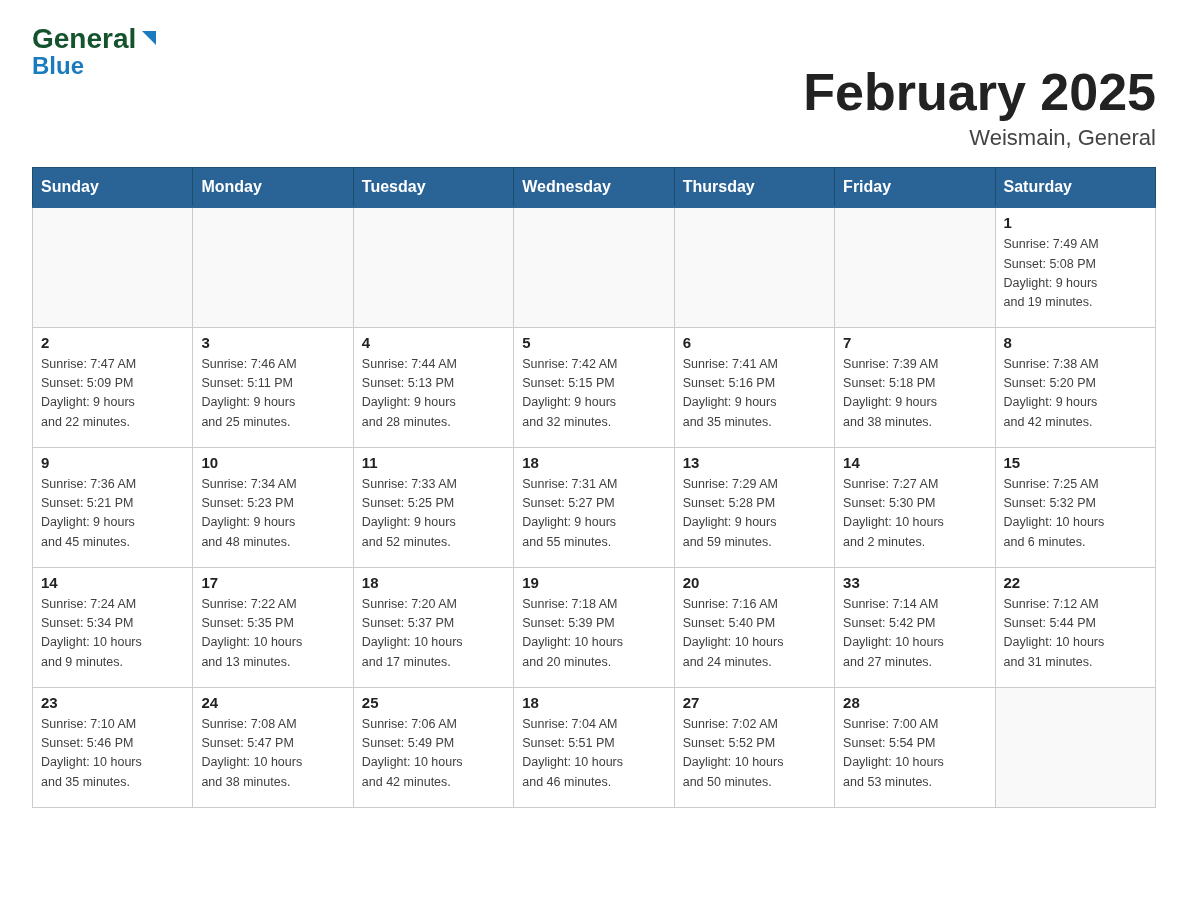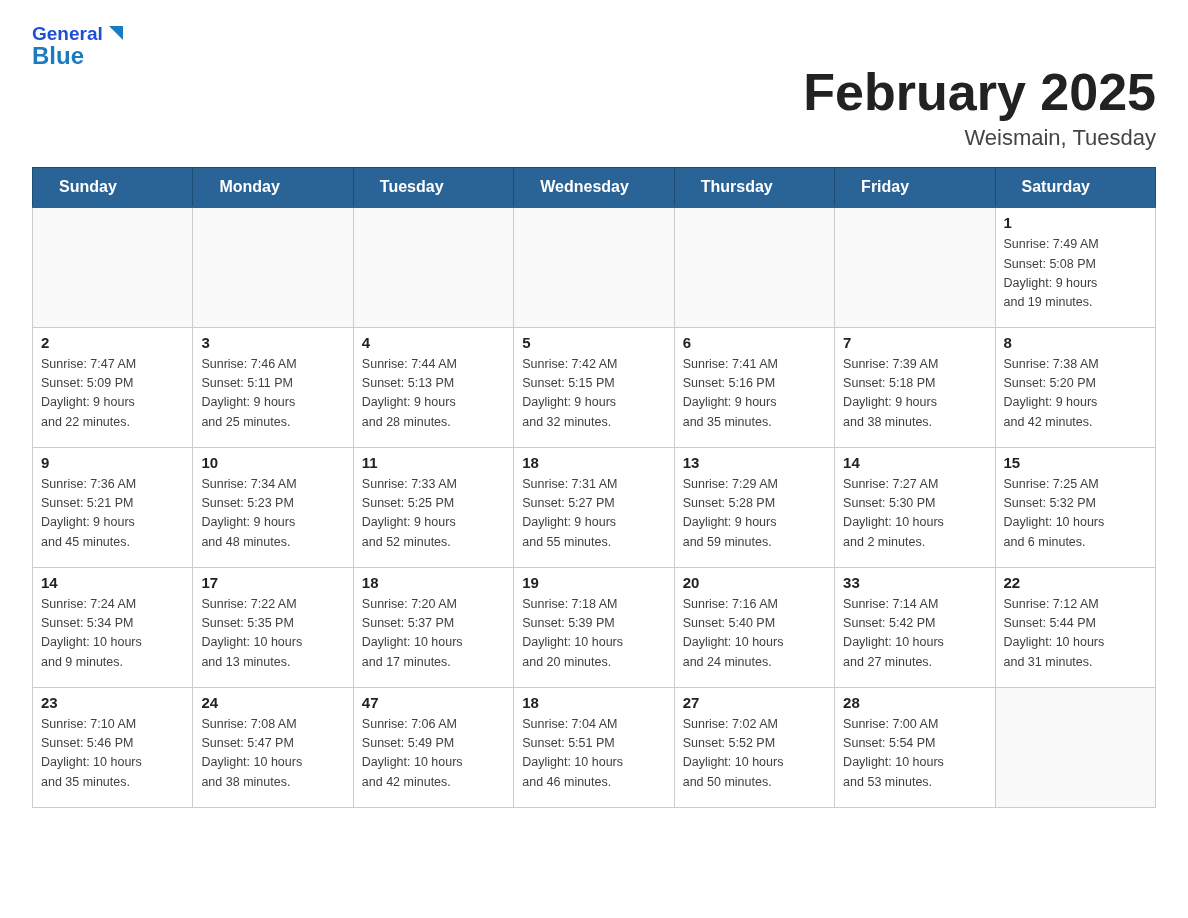--- a/index.html
+++ b/index.html
@@ -15,23 +15,23 @@
       justify-content: space-between;
       align-items: flex-start;
       margin-bottom: 16px;
     }
     .logo {
       display: flex;
       flex-direction: column;
       align-items: flex-start;
     }
     .logo-text {
-      font-size: 19px;
-      font-weight: bold;
-      color: #1d4ed8;
+      font-size: 28px;
+      font-weight: bold;
+      color: #14532d;
       line-height: 1.1;
     }
     .title-block {
       text-align: right;
       margin-top: 40px;
     }
     .cal-title {
       font-size: 52px;
       font-weight: bold;
       color: #222;
@@ -45,21 +45,21 @@
     table {
       width: 100%;
       border-collapse: collapse;
       table-layout: fixed;
     }
     thead tr th {
       background-color: #2a6496;
       color: #fff;
       font-size: 16px;
       font-weight: bold;
-      padding: 10px 26px;
+      padding: 10px 8px;
       text-align: left;
       border: 1px solid #1e4d72;
     }
     tbody tr td {
       vertical-align: top;
       border: 1px solid #ccc;
       padding: 6px 8px;
       font-size: 13px;
       color: #333;
       height: 120px;
@@ -92,21 +92,21 @@
     <div style="display:flex;align-items:center;">
       <span class="logo-text">General</span>
       <svg width="22" height="22" viewBox="0 0 22 22" style="margin-left:2px;margin-top:-2px;">
         <polygon points="4,4 18,4 18,18" fill="#1a7bbf"></polygon>
       </svg>
     </div>
     <span class="logo-text blue" style="color:#1a7bbf;font-size:24px;margin-top:-2px;margin-left:0;">Blue</span>
   </div>
   <div class="title-block">
     <div class="cal-title">February 2025</div>
-    <div class="cal-subtitle">Weismain, Tuesday</div>
+    <div class="cal-subtitle">Weismain, General</div>
   </div>
 </div>
 
 <table>
   <thead>
     <tr id="header-row">
         <th>Sunday</th>
         <th>Monday</th>
         <th>Tuesday</th>
         <th>Wednesday</th>
@@ -221,21 +221,21 @@
       <tr>
         <td>
           <div class="day-number">23</div>
           <div class="day-info">Sunrise: 7:10 AM<br>Sunset: 5:46 PM<br>Daylight: 10 hours<br>and 35 minutes.</div>
         </td>
         <td>
           <div class="day-number">24</div>
           <div class="day-info">Sunrise: 7:08 AM<br>Sunset: 5:47 PM<br>Daylight: 10 hours<br>and 38 minutes.</div>
         </td>
         <td>
-          <div class="day-number">47</div>
+          <div class="day-number">25</div>
           <div class="day-info">Sunrise: 7:06 AM<br>Sunset: 5:49 PM<br>Daylight: 10 hours<br>and 42 minutes.</div>
         </td>
         <td>
           <div class="day-number">18</div>
           <div class="day-info">Sunrise: 7:04 AM<br>Sunset: 5:51 PM<br>Daylight: 10 hours<br>and 46 minutes.</div>
         </td>
         <td>
           <div class="day-number">27</div>
           <div class="day-info">Sunrise: 7:02 AM<br>Sunset: 5:52 PM<br>Daylight: 10 hours<br>and 50 minutes.</div>
         </td>

